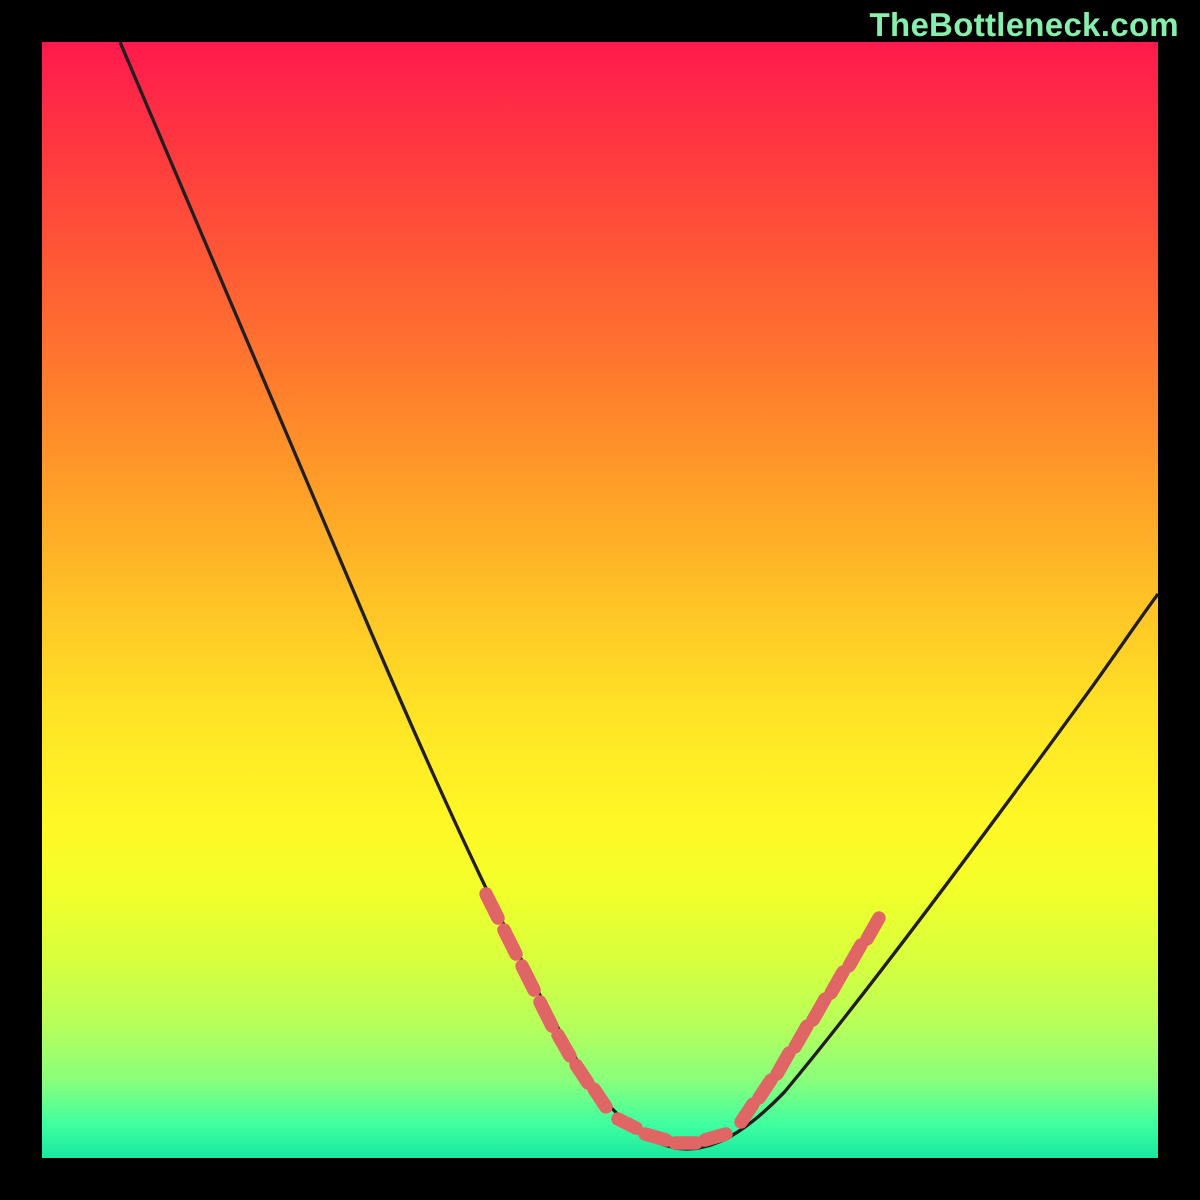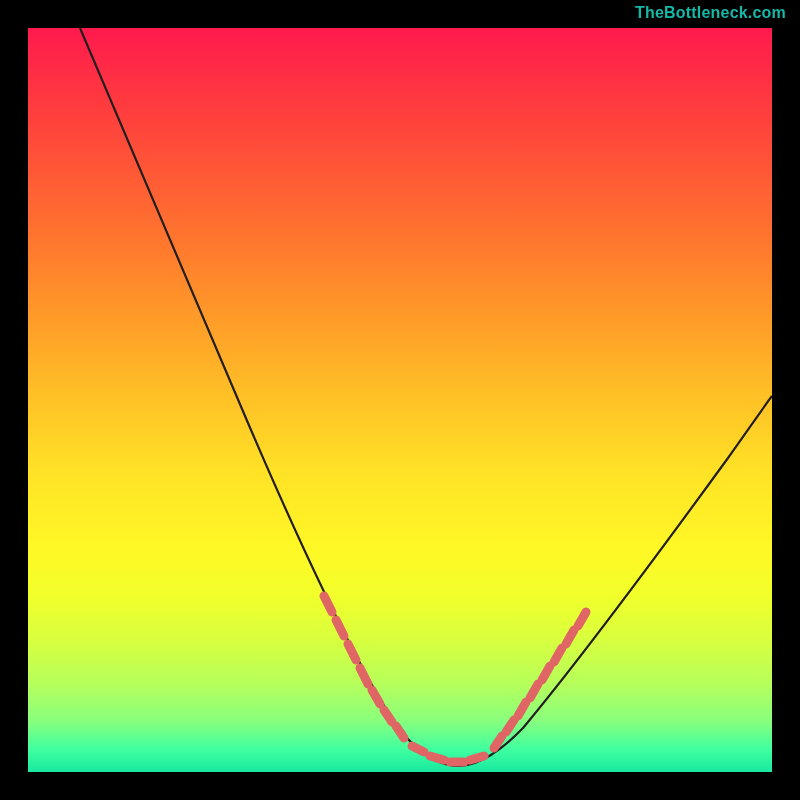--- a/index.html
+++ b/index.html
@@ -45,22 +45,22 @@
       #b7ff5a 88%,
       #8aff7c 93%,
       #3fffa0 97%,
       #18e8a0 100%
     );
   }
   .watermark {
     position: absolute;
     top: 4px;
     right: 14px;
-    color: #14b8a6;
-    font-size: 16px;
+    color: #86efac;
+    font-size: 22px;
     font-weight: 600;
     letter-spacing: 0.2px;
     user-select: none;
   }
   svg.curve {
     position: absolute;
     inset: 0;
   }
 </style>
 </head>

